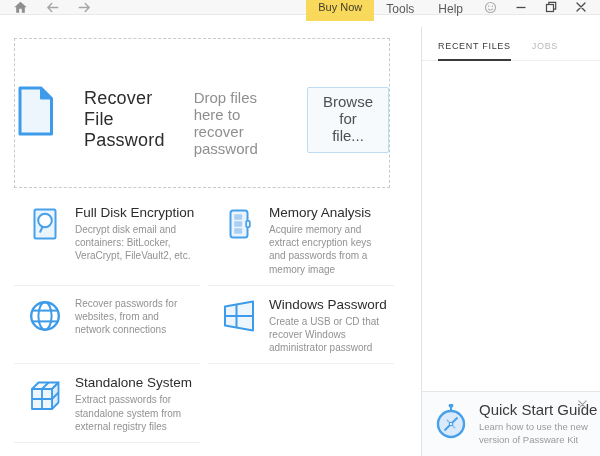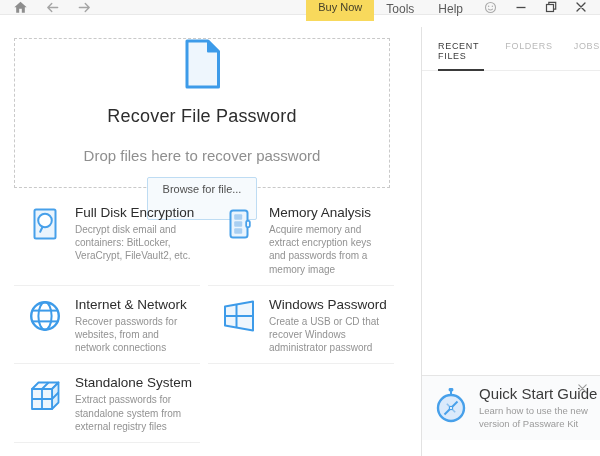--- a/index.html
+++ b/index.html
@@ -29,26 +29,26 @@
   }
   .tb-icon-btn {
     background:none; border:none; padding:0 9px; height:27px; cursor:pointer;
     display:flex; align-items:center;
   }
   
   .main { position:absolute; top:27px; left:0; width:400px; bottom:0; background:#fff; }
   .dropzone {
     margin:11px 10px 0 14px; height:150px;
     border:1px dashed #c9c9c9;
-    display:flex; flex-direction:column; align-items:center; justify-content:flex-start;
+    display:flex; flex-direction:row; align-items:center; justify-content:flex-start;gap:29px;
   }
   .dz-title { font-size:18px; color:#2d2d2d; margin-top:13px; letter-spacing:.2px; }
   .dz-sub { font-size:15px; color:#8f8f8f; margin-top:20px; }
   .dz-browse {
-    margin-top:13px; padding:5px 15px 24px; font-family:inherit; font-size:11px;
+    margin-top:13px; padding:5px 15px 8px; font-family:inherit; font-size:15px;
     color:#4f4f4f; background:#f6fafd; border:1px solid #bedcf3; border-radius:2px;
     cursor:pointer;
   }
   
   .features {
     display:grid; grid-template-columns:1fr 1fr; column-gap:8px;
     margin:6px 6px 0 14px;
   }
   .feature {
     display:flex; align-items:flex-start;
@@ -62,21 +62,21 @@
     position:absolute; top:27px; right:0; width:179px; bottom:0;
     background:#fff; border-left:1px solid #e2e2e2;margin-left:17px;
   }
   .tabs {
     display:flex; gap:21px; padding:14px 0 0 16px; border-bottom:1px solid #ededed;
     font-size:9px; letter-spacing:.7px; color:#b9b9b9;
   }
   .tab { padding-bottom:8px; cursor:pointer; }
   .tab.active { color:#3a3a3a; border-bottom:2px solid #3a3a3a; margin-bottom:-1px; }
   .quickstart {
-    position:absolute; left:0; right:0; bottom:16px; height:65px;
+    position:absolute; left:0; right:0; bottom:0; height:65px;
     background:#fafbfc; border-top:1px solid #e5e5e5;
     display:flex; align-items:center; padding-left:11px;
   }
   .qs-text { margin-left:10px; }
   .qs-title { font-size:15px; color:#3a3a3a; margin-bottom:3px; }
   .qs-desc { font-size:9.5px; color:#9b9b9b; line-height:1.32; max-width:132px; }
   .qs-close {
     position:absolute; top:5px; right:10px; background:none; border:none;
     cursor:pointer; padding:2px; line-height:0;
   }
@@ -184,21 +184,20 @@
       <div class="feature">
         <span class="f-icon">
           <svg width="36" height="36" viewBox="0 0 36 36">
               <circle cx="18" cy="18" r="13.8" fill="#fff" stroke="#3d9be9" stroke-width="2.4"></circle>
               <ellipse cx="18" cy="18" rx="6.6" ry="13.8" fill="none" stroke="#3d9be9" stroke-width="2"></ellipse>
               <line x1="5.6" y1="12.6" x2="30.4" y2="12.6" stroke="#3d9be9" stroke-width="2"></line>
               <line x1="5.6" y1="23.4" x2="30.4" y2="23.4" stroke="#3d9be9" stroke-width="2"></line>
             </svg>
         </span>
         <div>
-          <div class="f-title">Internet &amp; Network</div>
           <div class="f-desc">Recover passwords for websites, from and network connections</div>
         </div>
       </div>
 
       <div class="feature">
         <span class="f-icon">
           <svg width="36" height="36" viewBox="0 0 36 36">
               <path d="M4 8.5 L32 3.5 V32.5 L4 27.5 Z" fill="#eef6fd" stroke="#3d9be9" stroke-width="2" stroke-linejoin="round"></path>
               <path d="M15.5 6.3 V29.7 M4 18 H32" stroke="#3d9be9" stroke-width="2"></path>
             </svg>
@@ -223,21 +222,20 @@
           <div class="f-desc">Extract passwords for standalone system from external registry files</div>
         </div>
       </div>
 
     </div>
   </div>
 
   <div class="sidebar">
     <div class="tabs">
       <span class="tab active">RECENT FILES</span>
-      <span class="tab">FOLDERS</span>
       <span class="tab">JOBS</span>
     </div>
 
     <div class="quickstart">
       <span>
         <svg width="36" height="38" viewBox="0 0 36 38">
           <rect x="15.6" y="1" width="4.8" height="3.4" rx="1.4" fill="#47a0ea"></rect>
           <line x1="18" y1="4" x2="18" y2="7" stroke="#47a0ea" stroke-width="2"></line>
           <circle cx="18" cy="21" r="13" fill="#dbeafb" stroke="#47a0ea" stroke-width="2.4"></circle>
           <line x1="11.5" y1="27.5" x2="24.5" y2="14.5" stroke="#47a0ea" stroke-width="2"></line>

